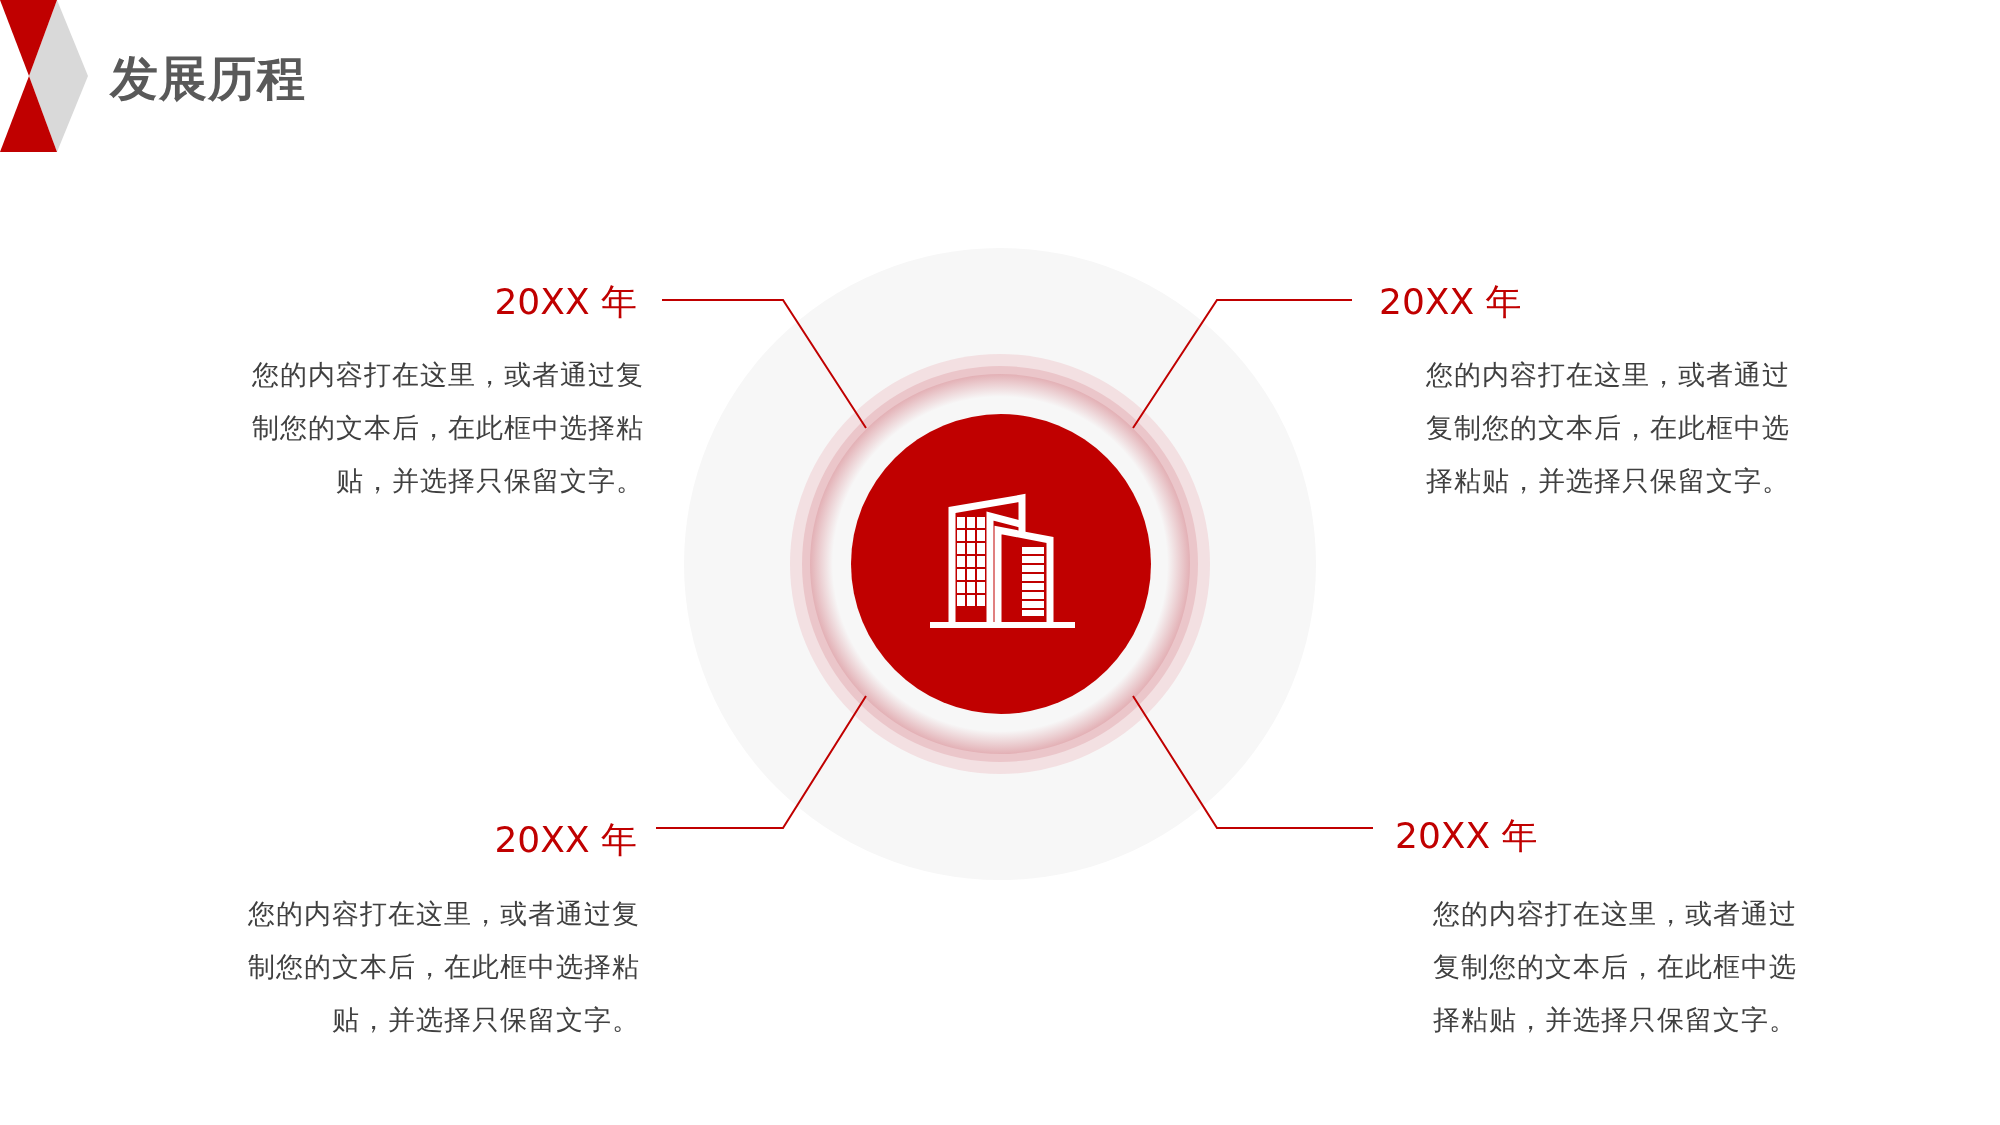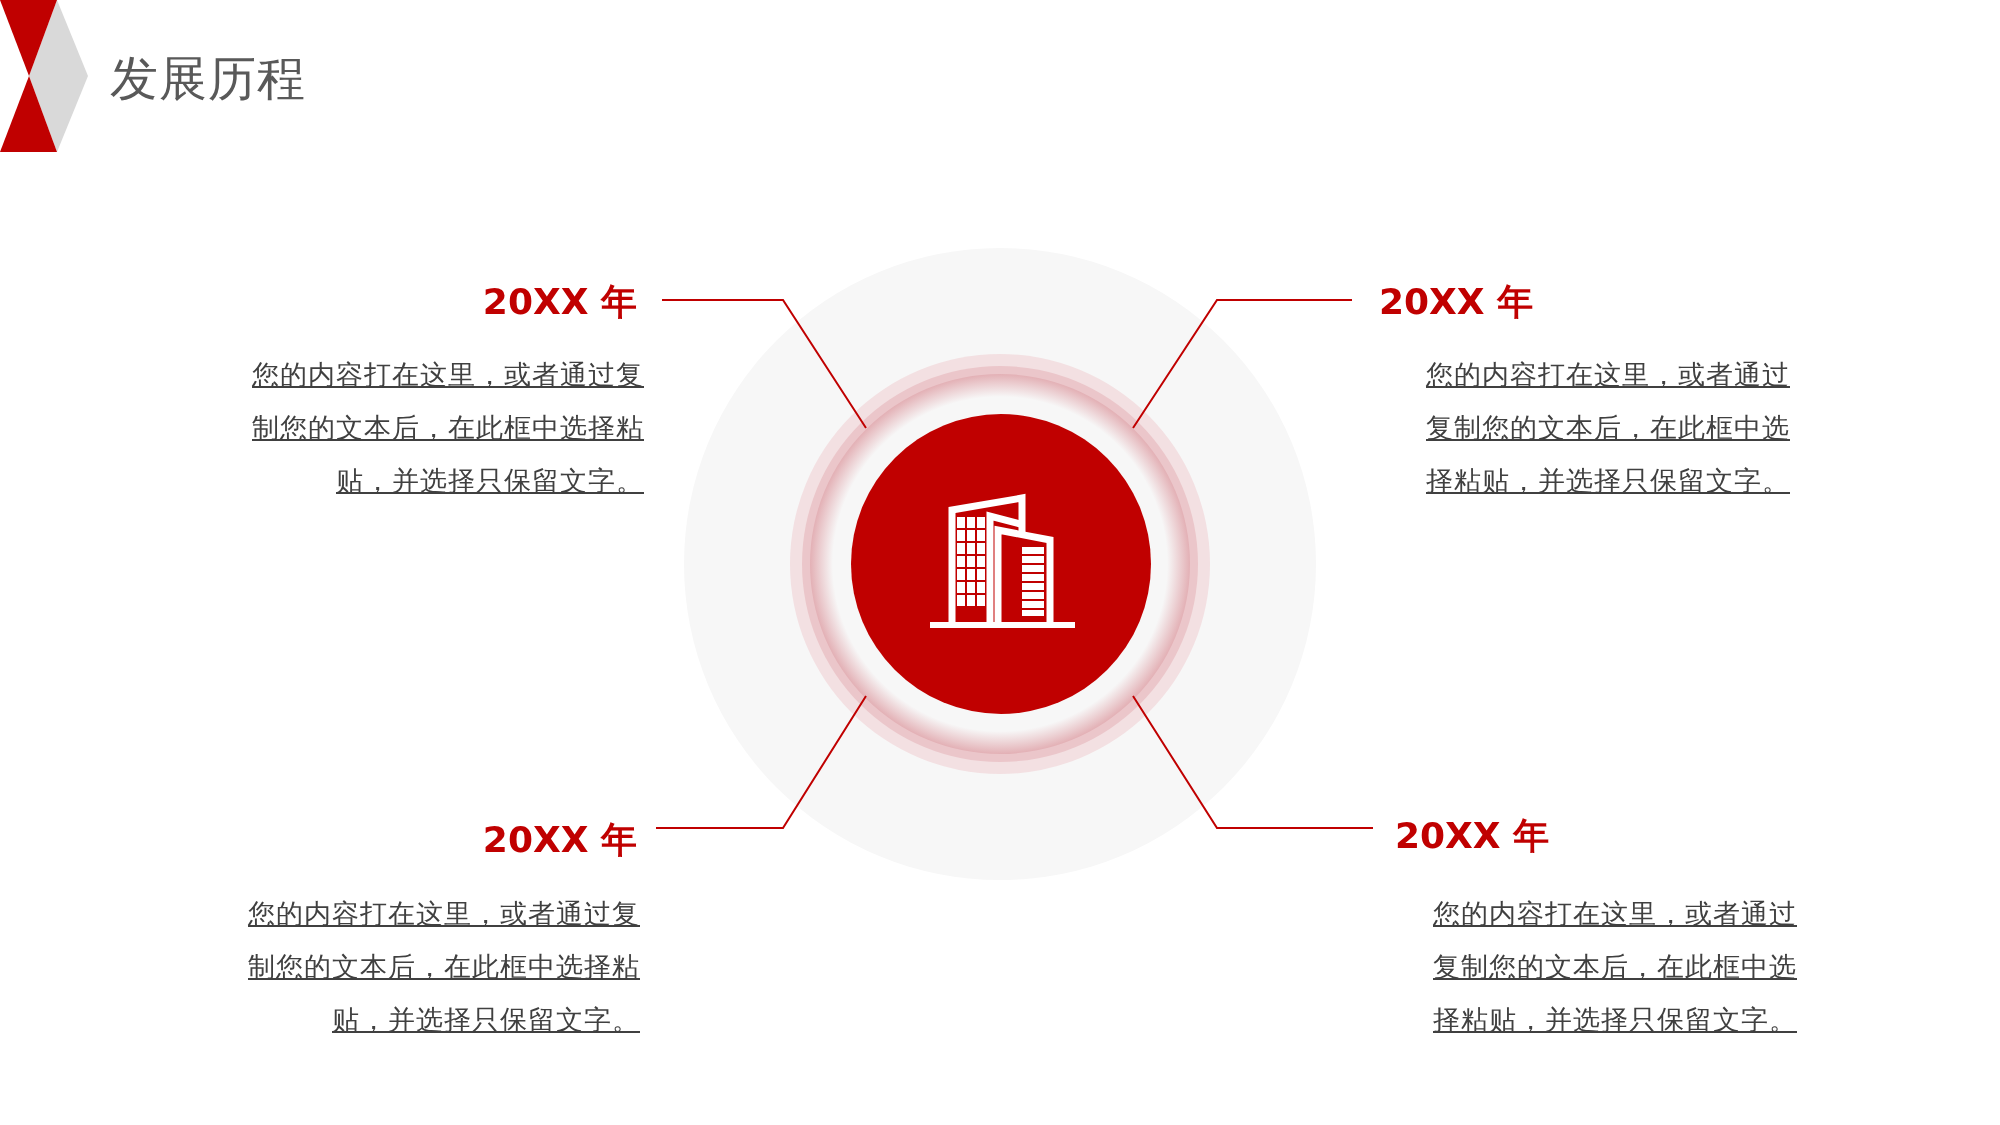--- a/index.html
+++ b/index.html
@@ -1,29 +1,29 @@
 <!DOCTYPE html>
 <html><head>
   <meta charset="utf-8">
   <style>
     html, body { margin:0; padding:0; background:#ffffff; }
     body { width:2000px; height:1125px; position:relative; overflow:hidden;
            font-family:"DejaVu Sans","Liberation Sans",sans-serif; }
     .abs { position:absolute; }
     #header-shape { left:0; top:0; width:90px; height:152px; }
-    #page-title { left:110px; top:48px; font-size:48px; font-weight:normal; color:#595959;
+    #page-title { left:110px; top:48px; font-size:48px; font-weight:bold; color:#595959;
                   letter-spacing:1px; white-space:nowrap; line-height:60px; }
     #diagram { left:0; top:0; width:2000px; height:1125px; }
-    .year { position:absolute; font-size:36px; font-weight:bold; color:#C00000;
+    .year { position:absolute; font-size:36px; font-weight:normal; color:#C00000;
             white-space:nowrap; line-height:44px; }
     .desc { position:absolute; font-size:27px; color:#404040; line-height:53px;
             width:430px; letter-spacing:1px; }
     .desc.left { text-align:right; }
     .desc.right { text-align:center; }
-    .desc .line { display:block; white-space:nowrap;text-decoration:underline; }
+    .desc .line { display:block; white-space:nowrap; }
     #icon { left:930px; top:490px; width:160px; height:150px; }
   </style>
 </head>
 <body>
 
 <svg id="header-shape" class="abs" viewBox="0 0 90 152">
   <polygon points="57,0 88,76 57,152 29,76" fill="#D9D9D9"></polygon>
   <polygon points="0,0 57,0 29,76" fill="#C00000"></polygon>
   <polygon points="29,76 57,152 0,152" fill="#C00000"></polygon>
 </svg>

